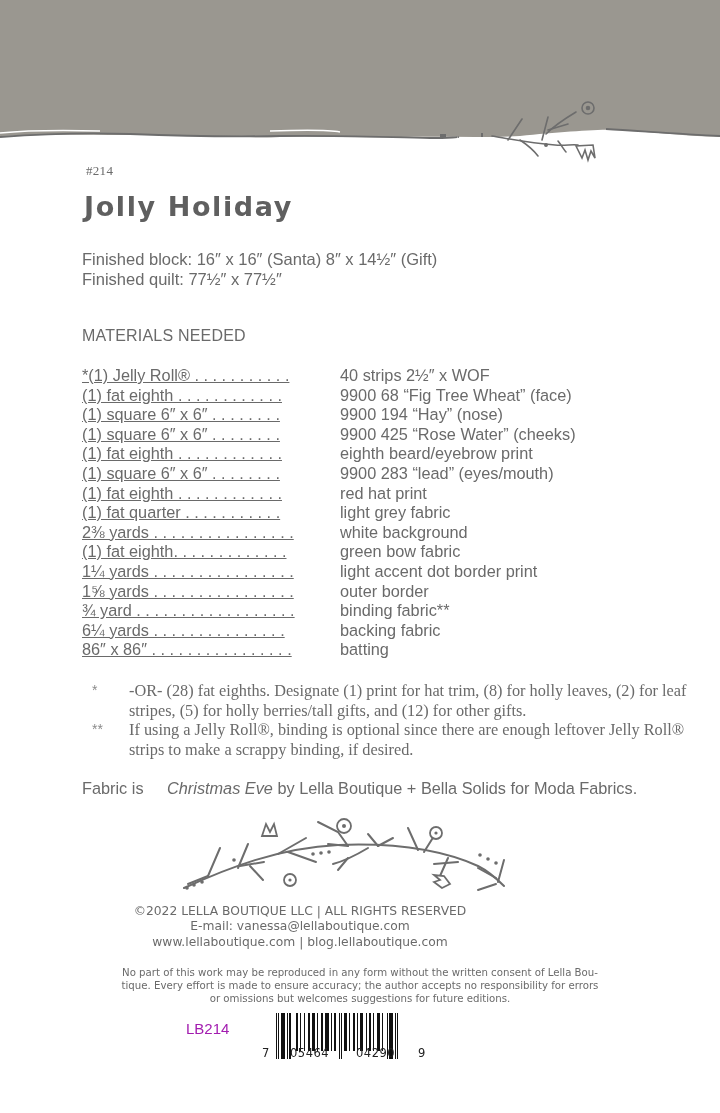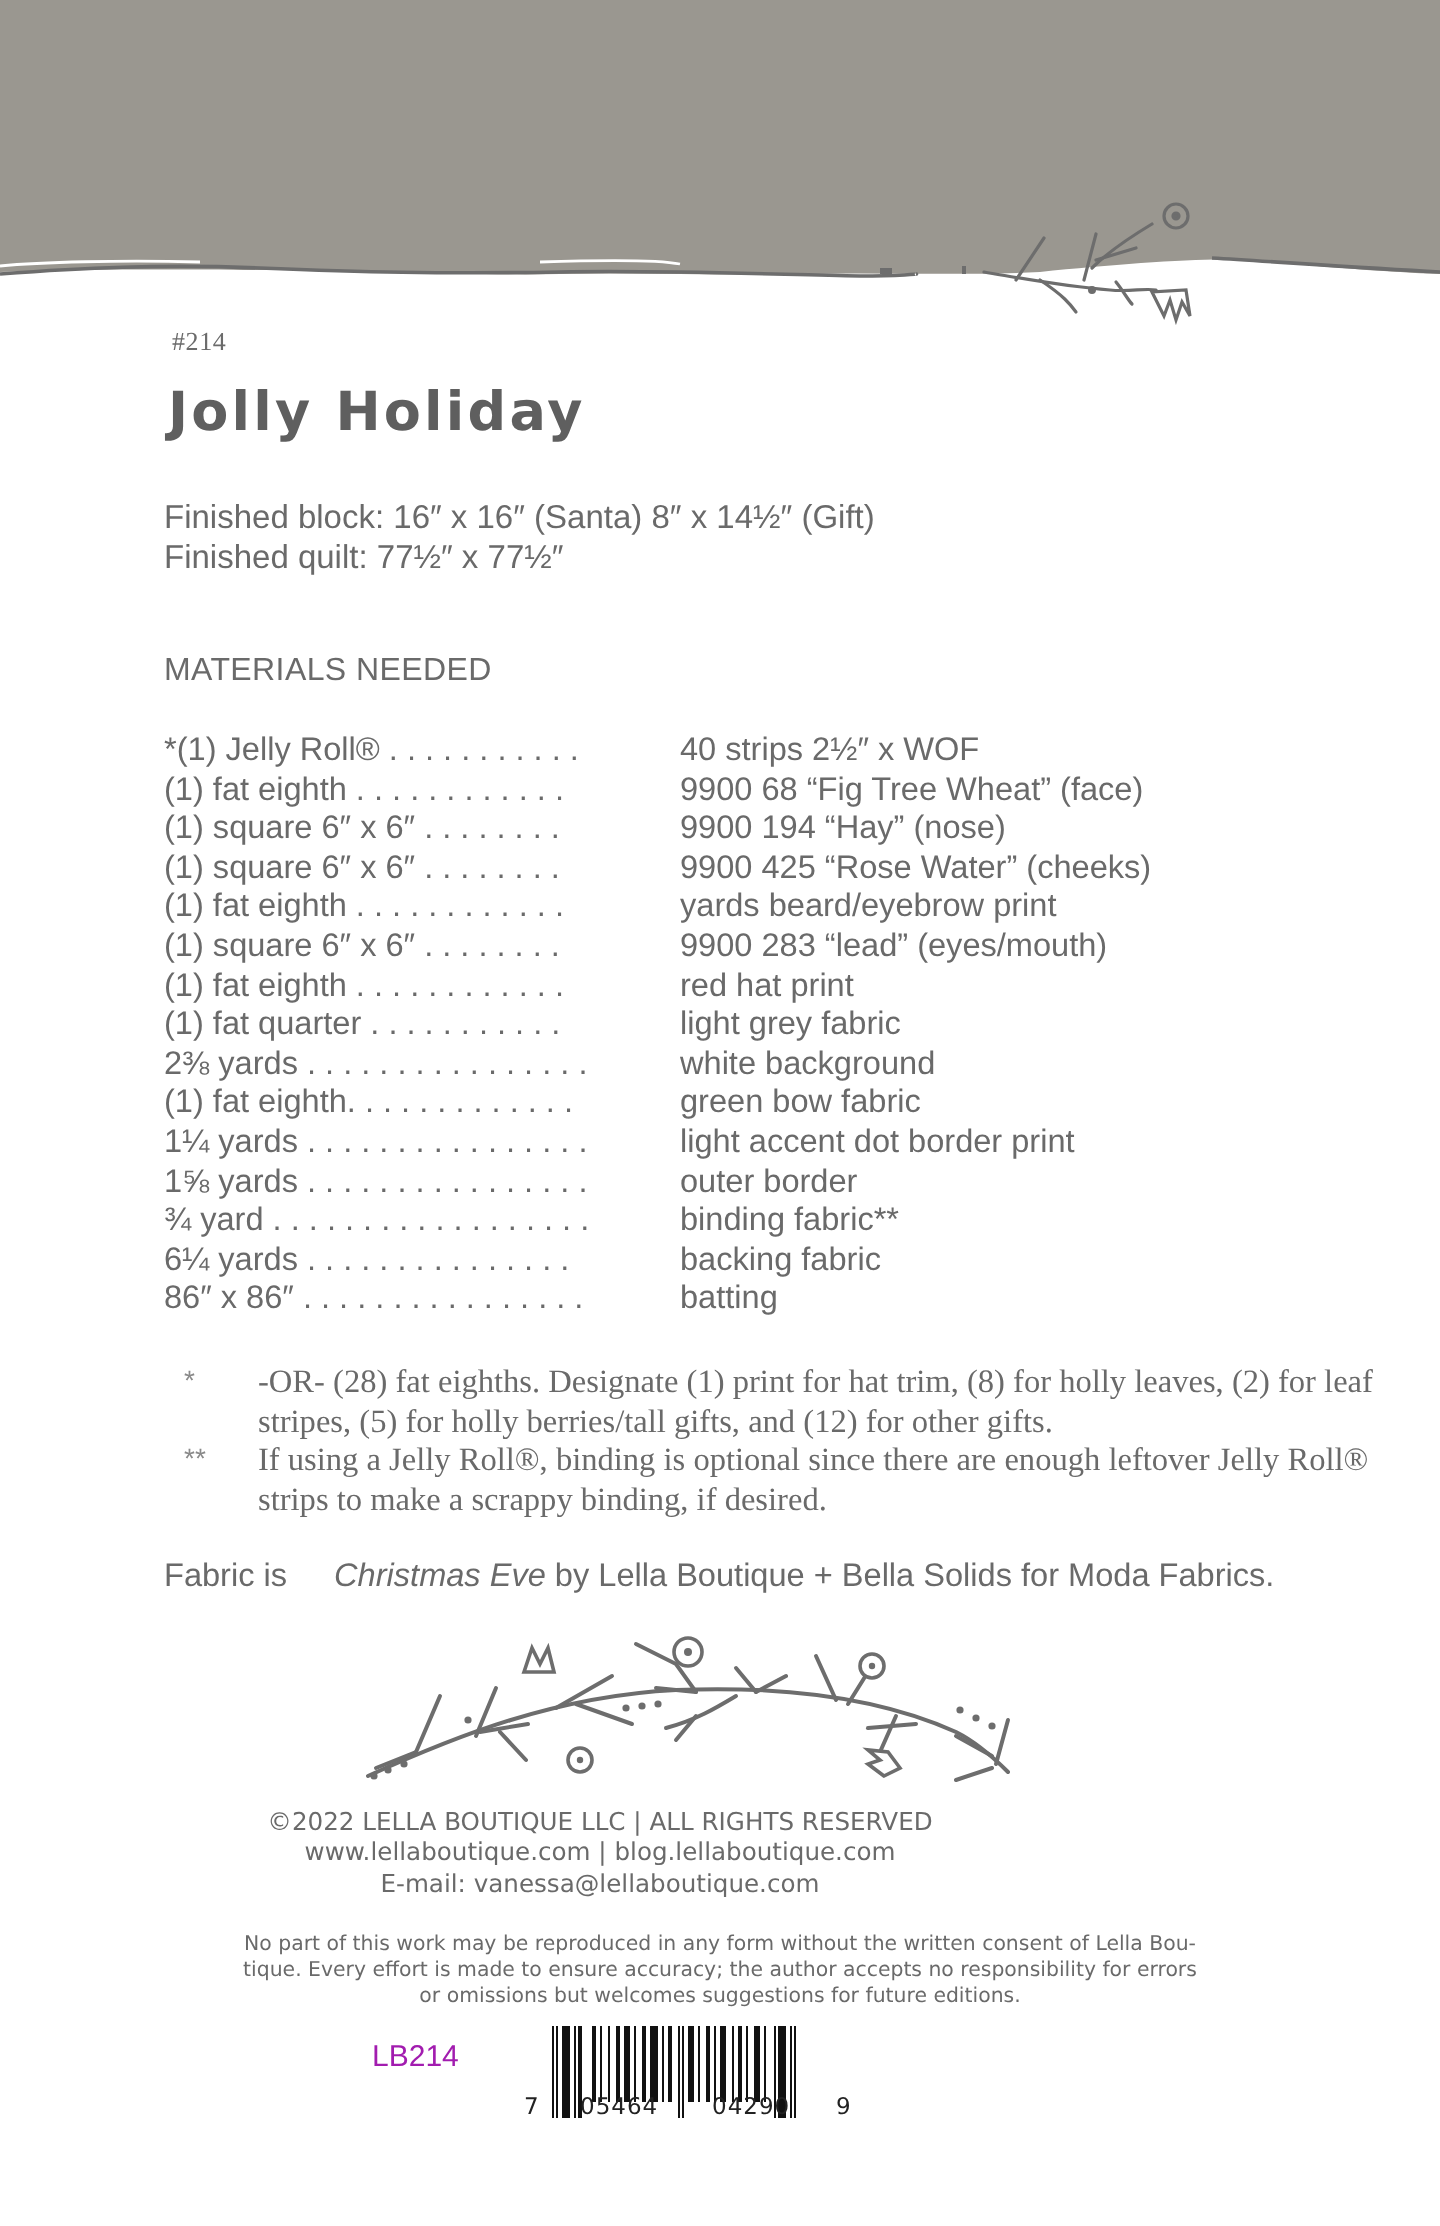--- a/index.html
+++ b/index.html
@@ -19,21 +19,21 @@
   .title {
     position: absolute; left: 84px; top: 191px;
     font-family: "DejaVu Sans", sans-serif; font-weight: bold;
     font-size: 27px; color: #5f5f5f; letter-spacing: 1.6px;
   }
   .finished { position: absolute; left: 82px; top: 250px; font-size: 16.5px; line-height: 19.5px; color: #6a6a6a; }
   .section-heading { position: absolute; left: 82px; top: 327px; font-size: 16px; color: #6a6a6a; letter-spacing: 0.2px; }
 
   .materials { position: absolute; left: 82px; top: 366px; width: 560px; }
   .mat-row { display: flex; height: 19.6px; line-height: 19.6px; font-size: 16.3px; color: #6a6a6a; white-space: nowrap; }
-  .mat-qty { width: 258px; overflow: hidden; }
+  .mat-qty { width: 258px; overflow: hidden; text-decoration: underline; }
   .mat-desc { flex: 1; }
 
   .notes { position: absolute; left: 90px; top: 681px; width: 600px; }
   .note { display: flex; font-size: 16.3px; line-height: 19.5px; color: #6a6a6a; }
   .note-mark { width: 37px; flex: 0 0 37px; padding-left: 2px; font-size: 14px; color: #8a8a8a; }
   .note-text { flex: 1; font-family: Liberation Serif, serif; }
 
   .fabric-line { position: absolute; left: 82px; top: 779px; font-size: 16.3px; color: #6a6a6a; }
   .fabric-line i { font-style: italic; margin-left: 19px; }
 
@@ -97,21 +97,21 @@
   <div class="mat-row">
       <span class="mat-qty">(1) square 6″ x 6″  . . . . . . . .</span>
       <span class="mat-desc">9900 194 “Hay” (nose)</span>
     </div>
   <div class="mat-row">
       <span class="mat-qty">(1) square 6″ x 6″  . . . . . . . .</span>
       <span class="mat-desc">9900 425 “Rose Water” (cheeks)</span>
     </div>
   <div class="mat-row">
       <span class="mat-qty">(1) fat eighth . . . . . . . . . . . .</span>
-      <span class="mat-desc">yards beard/eyebrow print</span>
+      <span class="mat-desc">eighth beard/eyebrow print</span>
     </div>
   <div class="mat-row">
       <span class="mat-qty">(1) square 6″ x 6″  . . . . . . . .</span>
       <span class="mat-desc">9900 283 “lead” (eyes/mouth)</span>
     </div>
   <div class="mat-row">
       <span class="mat-qty">(1) fat eighth . . . . . . . . . . . .</span>
       <span class="mat-desc">red hat print</span>
     </div>
   <div class="mat-row">
@@ -206,22 +206,22 @@
   </g>
   <g fill="#6d6d6d">
     <circle cx="166" cy="18" r="2"></circle>
       <circle cx="258" cy="25" r="1.6"></circle>
       <circle cx="112" cy="72" r="1.6"></circle>
   </g>
 </svg>
 
 <div class="copyright">
   <div>©2022 LELLA BOUTIQUE LLC | ALL RIGHTS RESERVED</div>
+  <div>E-mail: vanessa@lellaboutique.com</div>
   <div>www.lellaboutique.com | blog.lellaboutique.com</div>
-  <div>E-mail: vanessa@lellaboutique.com</div>
 </div>
 
 <div class="disclaimer">
   <div>No part of this work may be reproduced in any form without the written consent of Lella Bou-</div>
   <div>tique. Every effort is made to ensure accuracy; the author accepts no responsibility for errors</div>
   <div>or omissions but welcomes suggestions for future editions.</div>
 </div>
 
 <div class="product-code">LB214</div>
 

